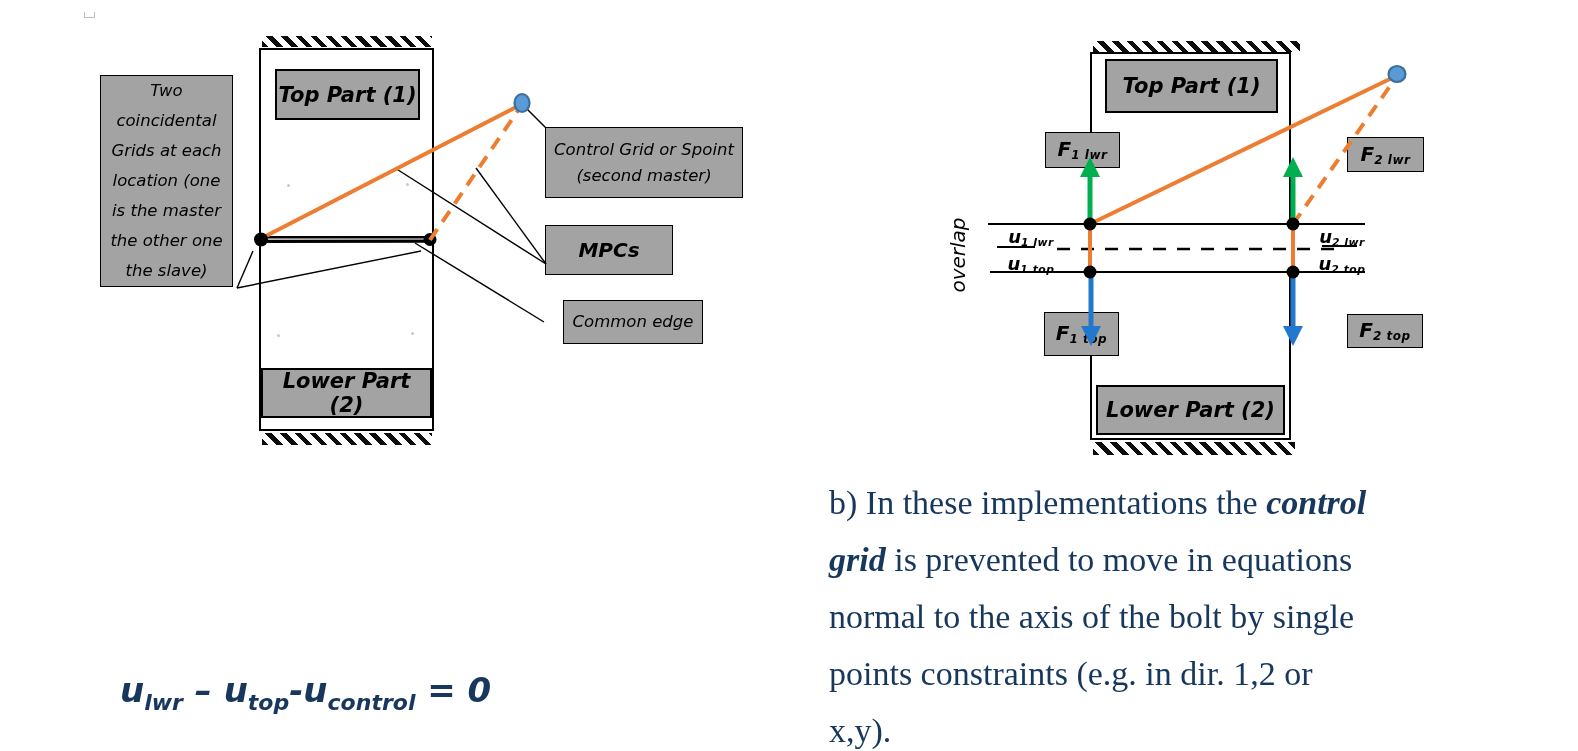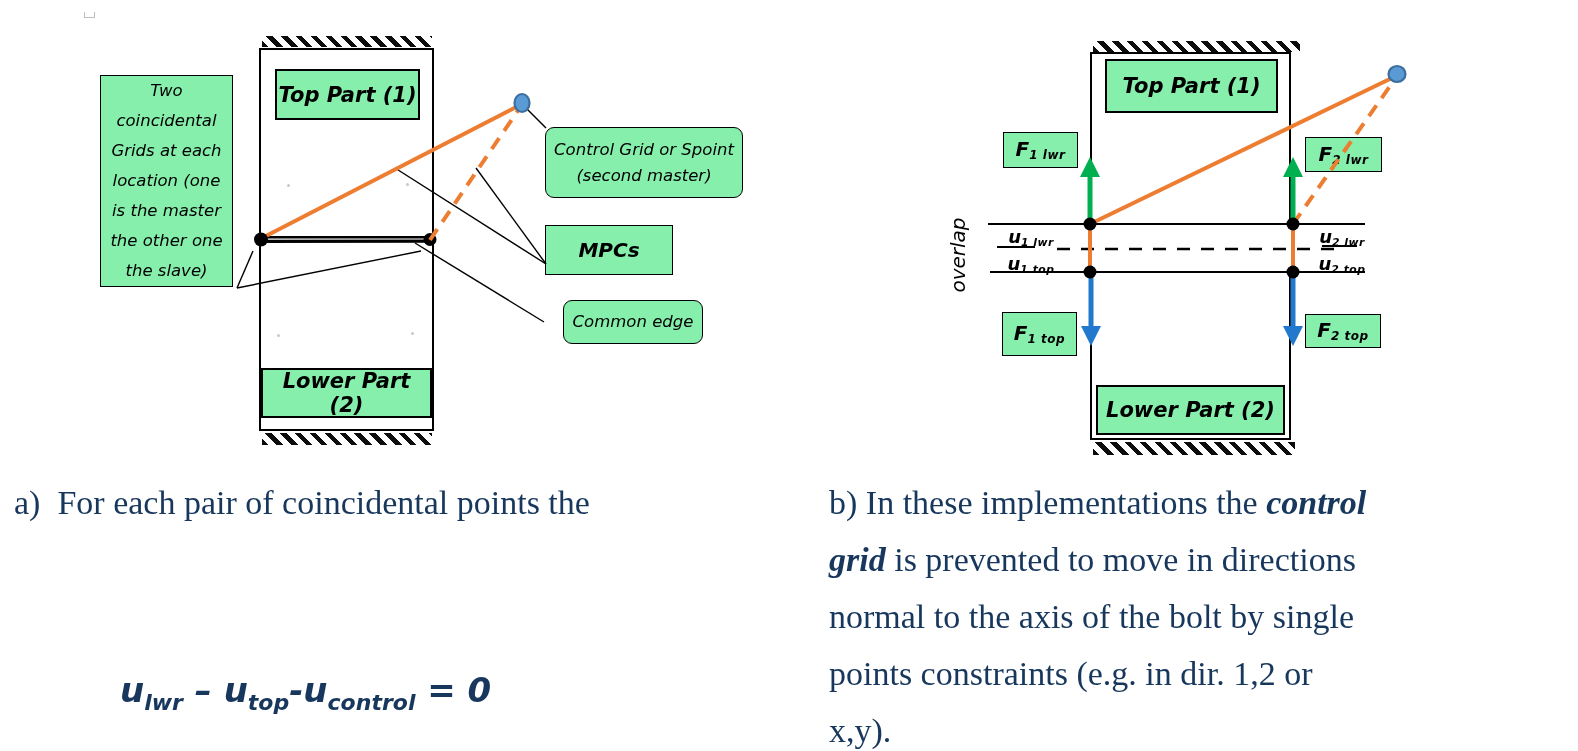--- a/index.html
+++ b/index.html
@@ -1,25 +1,25 @@
 <!DOCTYPE html>
 <html><head>
 <meta charset="utf-8">
 <style>
   html,body{margin:0;padding:0;background:#ffffff;}
   body{width:1578px;height:751px;position:relative;overflow:hidden;
        font-family:"DejaVu Sans",sans-serif;}
   
-  .dbox{position:absolute;background:#86efac;border:1.6px solid #000;
+  .dbox{position:absolute;background:#a3a3a3;border:1.6px solid #000;
         display:flex;align-items:center;justify-content:center;
         text-align:center;color:#000;box-sizing:border-box;}
   .part-box{border-width:2.2px;font-weight:bold;font-style:italic;font-size:21px;}
-  .ann-box{font-style:italic;font-size:16.5px;line-height:26px;white-space:pre-line;border-radius:9px;}
+  .ann-box{font-style:italic;font-size:16.5px;line-height:26px;white-space:pre-line;}
   .mpc-box{font-weight:bold;font-style:italic;font-size:20px;}
-  .f-box{font-weight:bold;font-style:italic;font-size:20px;border-width:1.8px;}
+  .f-box{font-weight:bold;font-style:italic;font-size:20px;border-width:1.8px;margin-left:42px;}
   .u-lbl{position:absolute;font-weight:bold;font-style:italic;font-size:18px;
          color:#000;text-align:center;}
   .sub{font-size:0.60em;vertical-align:-0.28em;font-style:italic;font-weight:bold;letter-spacing:0.5px;}
   
   .rect{position:absolute;border:2.2px solid #000;box-sizing:border-box;background:transparent;}
   .hatch{position:absolute;background:repeating-linear-gradient(45deg,#0d0d0d 0 4.5px,#ffffff 4.5px 10.5px);}
   
   .note{border-width:1.5px;font-style:italic;font-size:16.5px;line-height:30px;
         white-space:pre-line;}
   
@@ -162,26 +162,25 @@
 
   <circle cx="1090" cy="224" r="6.5" fill="#000"></circle>
   <circle cx="1293" cy="224" r="6.5" fill="#000"></circle>
   <circle cx="1090" cy="272" r="6.5" fill="#000"></circle>
   <circle cx="1293" cy="272" r="6.5" fill="#000"></circle>
 
   <ellipse cx="1397" cy="74" rx="8.5" ry="8" fill="#5B9BD5" stroke="#3C6E9F" stroke-width="2.2"></ellipse>
 </svg>
 
 <div class="caption" style="left:14px;top:474px;width:800px;">
-  <div class="cap-line">a)  For each pair of coincidental points the</div>
 </div>
 
 <div class="equation" style="left:120px;top:670px;">
   <span>u</span><span class="eq-sub">lwr</span><span> – </span><span>u</span><span class="eq-sub">top</span><span>-</span><span>u</span><span class="eq-sub">control</span><span> = 0</span>
 </div>
 
 <div class="caption" style="left:829px;top:474px;width:760px;">
   <div class="cap-line"><span>b) In these implementations the </span><span class="cap-bold">control</span></div>
-  <div class="cap-line"><span class="cap-bold">grid</span><span> is prevented to move in directions</span></div>
+  <div class="cap-line"><span class="cap-bold">grid</span><span> is prevented to move in equations</span></div>
   <div class="cap-line">normal to the axis of the bolt by single</div>
   <div class="cap-line">points constraints (e.g. in dir. 1,2 or</div>
   <div class="cap-line">x,y).</div>
 </div>
 
 </body></html>

